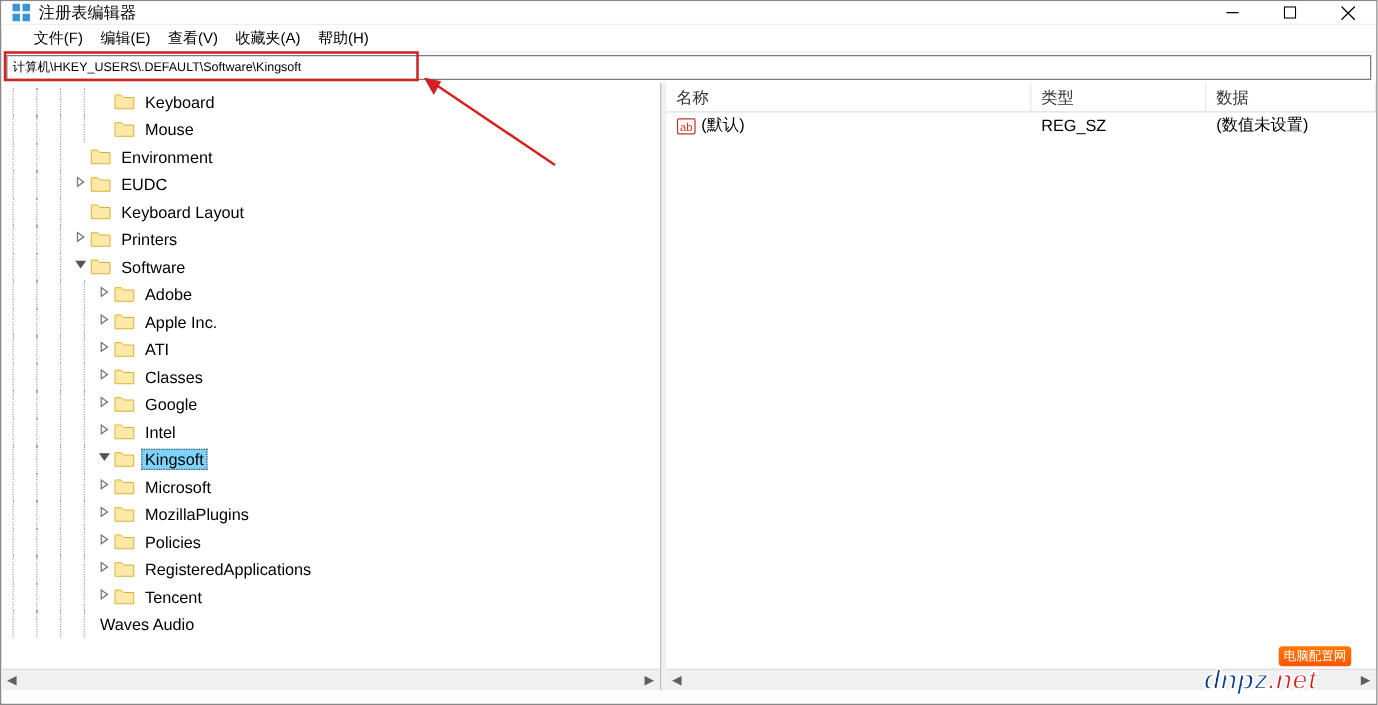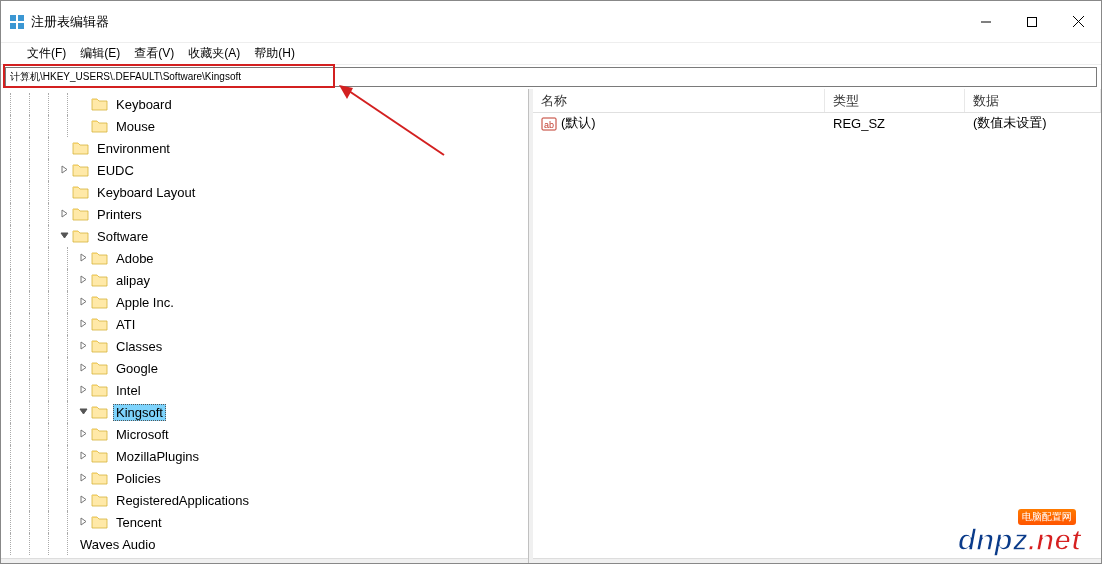--- a/index.html
+++ b/index.html
@@ -8,21 +8,21 @@
       font-size: 13px;
       background: #fff;
       width: 1102px;
       height: 564px;
       overflow: hidden;
       border: 1px solid #888;
       position: relative;
     }
     
     .titlebar {
-      height: 42px;
+      height: 19px;
       background: #fff;
       display: flex;
       align-items: center;
       padding-left: 8px;
       border-bottom: 1px solid #eee;
     }
     .titlebar .app-icon {
       width: 16px; height: 16px;
       margin-right: 6px;
       display: flex; align-items: center; justify-content: center;
@@ -203,21 +203,21 @@
       color:#fff;
       font-size:10px;
       padding:1px 4px;
       border-radius:3px;
       display:inline-block;
       margin-bottom:-4px;
       margin-left: 60px;
     }
     .watermark .main {
       font-family: Arial Black, Arial, sans-serif;
-      font-size: 30px;
+      font-size: 22px;
       font-weight: 900;
       color: #0a3b8a;
       font-style: italic;
       -webkit-text-stroke: 1.5px #fff;
       text-shadow: 0 0 2px #fff;
     }
     .watermark .ext { color:#d62020; }
   </style>
 </head>
 <body>
@@ -394,36 +394,20 @@
           <span class="indent line"></span>
           <span class="toggle"><svg width="9" height="9">
               <path d="M2 1 L7 4.5 L2 8 Z" fill="none" stroke="#777" stroke-width="1"></path>
             </svg></span>
           <span class="folder-icon">
             <svg width="18" height="16" viewBox="0 0 18 16">
               <path d="M1 3 L6 3 L8 5 L16 5 L16 14 L1 14 Z" fill="#ffe9a8" stroke="#d6b23a" stroke-width="0.8"></path>
               <path d="M1 3 L6 3 L7 4 L1 4 Z" fill="#f5d066"></path>
             </svg>
           </span>
-          <span class="tree-label">alipay</span>
-        </div>
-        <div class="tree-row">
-          <span class="indent line"></span>
-          <span class="indent line"></span>
-          <span class="indent line"></span>
-          <span class="indent line"></span>
-          <span class="toggle"><svg width="9" height="9">
-              <path d="M2 1 L7 4.5 L2 8 Z" fill="none" stroke="#777" stroke-width="1"></path>
-            </svg></span>
-          <span class="folder-icon">
-            <svg width="18" height="16" viewBox="0 0 18 16">
-              <path d="M1 3 L6 3 L8 5 L16 5 L16 14 L1 14 Z" fill="#ffe9a8" stroke="#d6b23a" stroke-width="0.8"></path>
-              <path d="M1 3 L6 3 L7 4 L1 4 Z" fill="#f5d066"></path>
-            </svg>
-          </span>
           <span class="tree-label">Apple Inc.</span>
         </div>
         <div class="tree-row">
           <span class="indent line"></span>
           <span class="indent line"></span>
           <span class="indent line"></span>
           <span class="indent line"></span>
           <span class="toggle"><svg width="9" height="9">
               <path d="M2 1 L7 4.5 L2 8 Z" fill="none" stroke="#777" stroke-width="1"></path>
             </svg></span>

